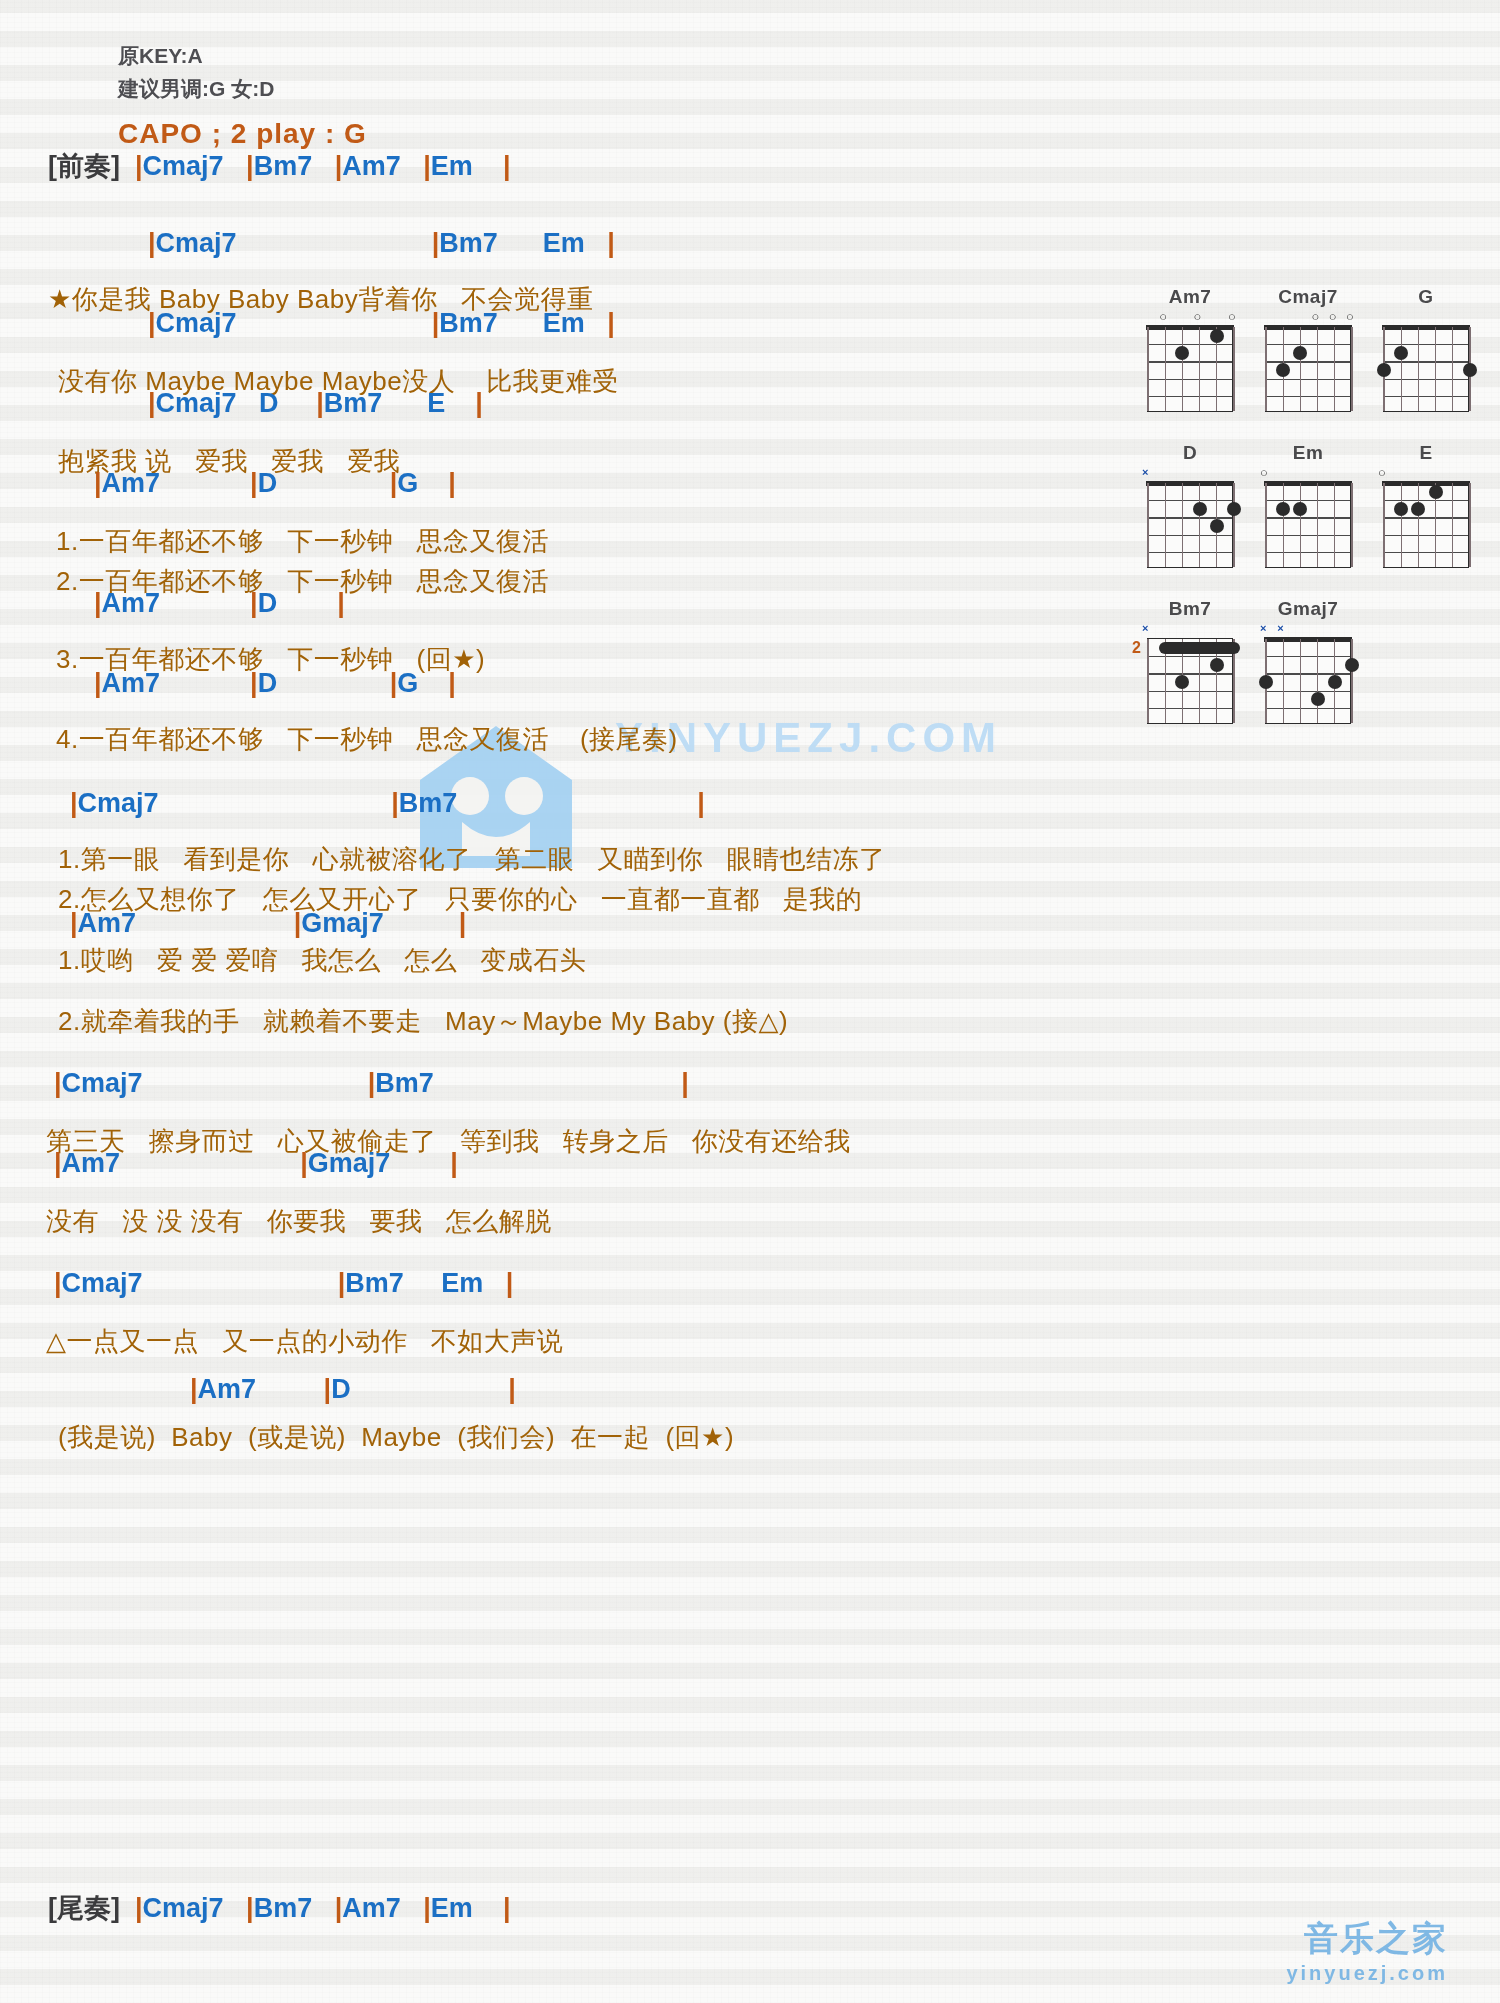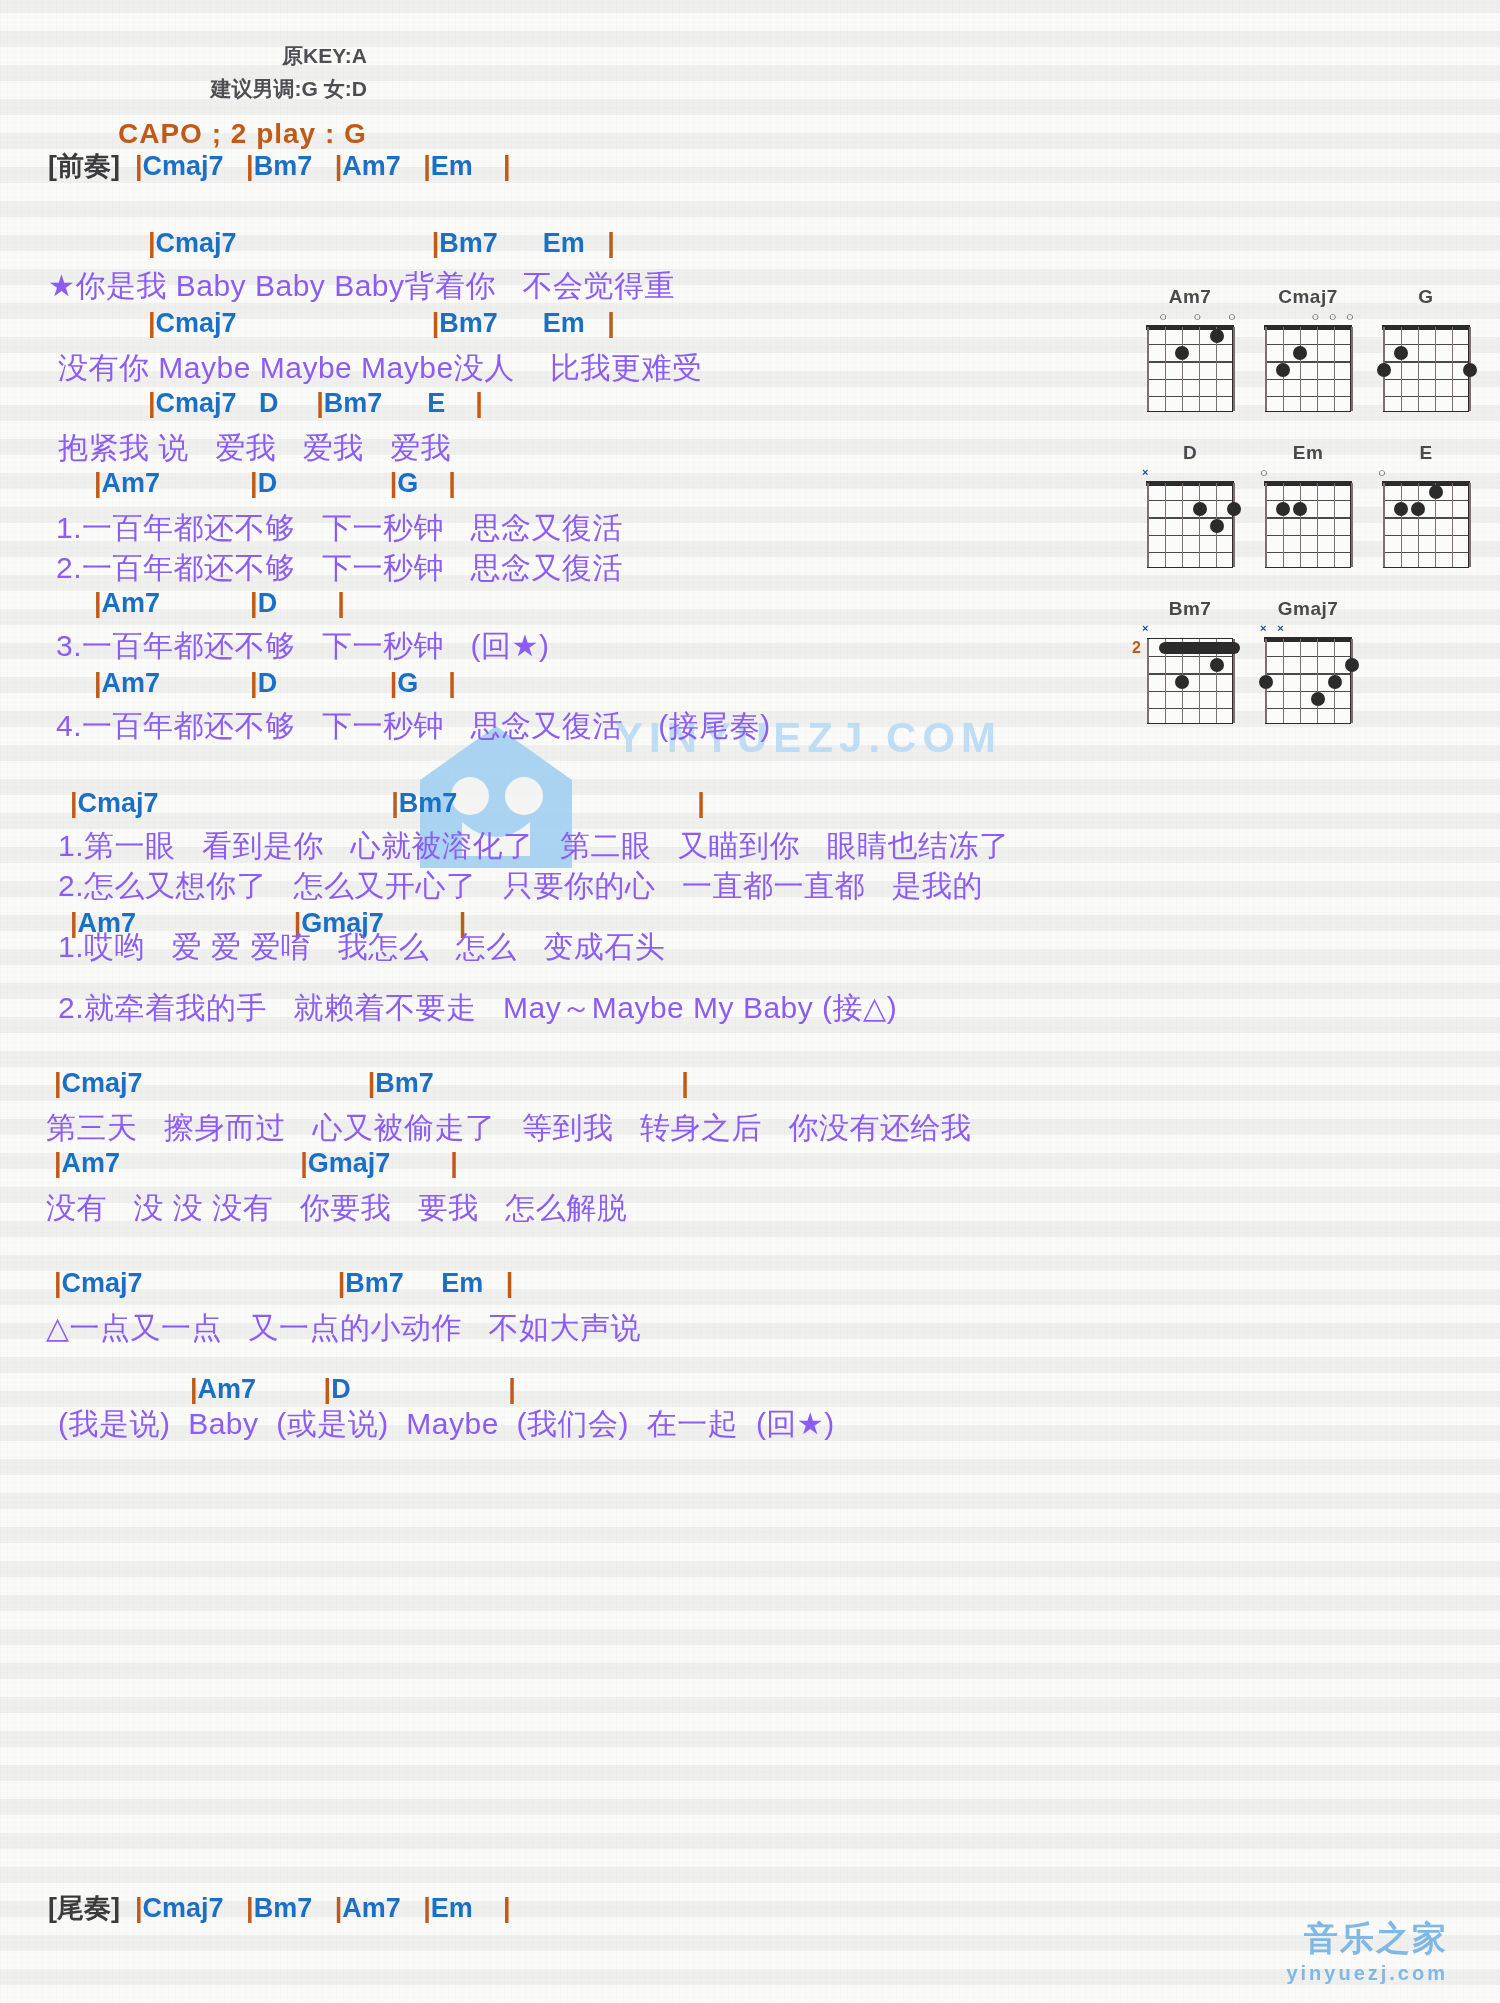--- a/index.html
+++ b/index.html
@@ -24,32 +24,32 @@
   .sheet{ position:absolute; inset:0; z-index:2; }
 
   
   .title{
     position:absolute; left:0; right:0; top:22px;
     text-align:center;
     font-size:52px; letter-spacing:1px;
     color:#5b5b5d; font-weight:400;
   }
   .key-block{ position:absolute; left:118px; top:40px; line-height:1.55; }
-  .key-line{ font-size:21px; color:#4e4e52; font-weight:700;text-align:right; }
+  .key-line{ font-size:21px; color:#4e4e52; font-weight:700; }
   .capo-line{ font-size:28px; color:#c15a16; font-weight:700; margin-top:7px; letter-spacing:1px;}
 
   .meta-block{ position:absolute; right:58px; top:66px; text-align:left; line-height:1.65; }
   .meta-line{ font-size:21px; color:#5e5e62; white-space:nowrap; }
   .meta-strong{ font-size:21px; color:#3a3a3c; font-weight:700; white-space:nowrap; margin-top:4px;}
 
   
   .row{ position:absolute; white-space:pre; }
   .chordrow{ font-size:27px; font-weight:700; color:#1b6fc4; letter-spacing:0px;}
   .chordrow .bar{ color:#c15a16; font-weight:700; }
-  .lyricrow{ font-size:30px; color:#8b5cf6; letter-spacing:0.5px;}
+  .lyricrow{ font-size:26px; color:#a16207; letter-spacing:0.5px;margin-top:16px;}
   .section-tag{ font-size:27px; color:#3b3b3d; font-weight:700; }
 
   
   .diagrams{ position:absolute; left:1140px; top:286px; width:340px; }
   .diagram-row{ display:flex; gap:18px; margin-bottom:22px; }
   .chordbox{ width:100px; }
   .chordbox .cname{
     text-align:center; font-size:19px; font-weight:700;
     color:#4a4a4c; letter-spacing:0.5px; margin-bottom:2px;
   }

